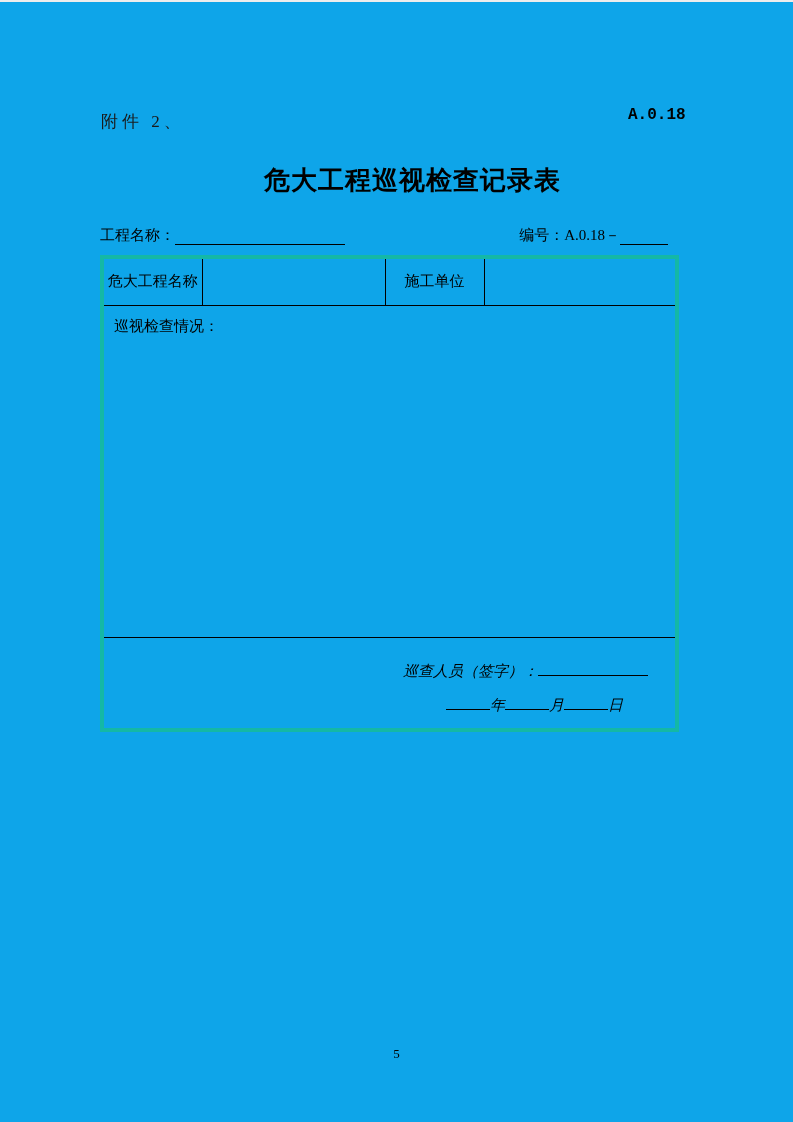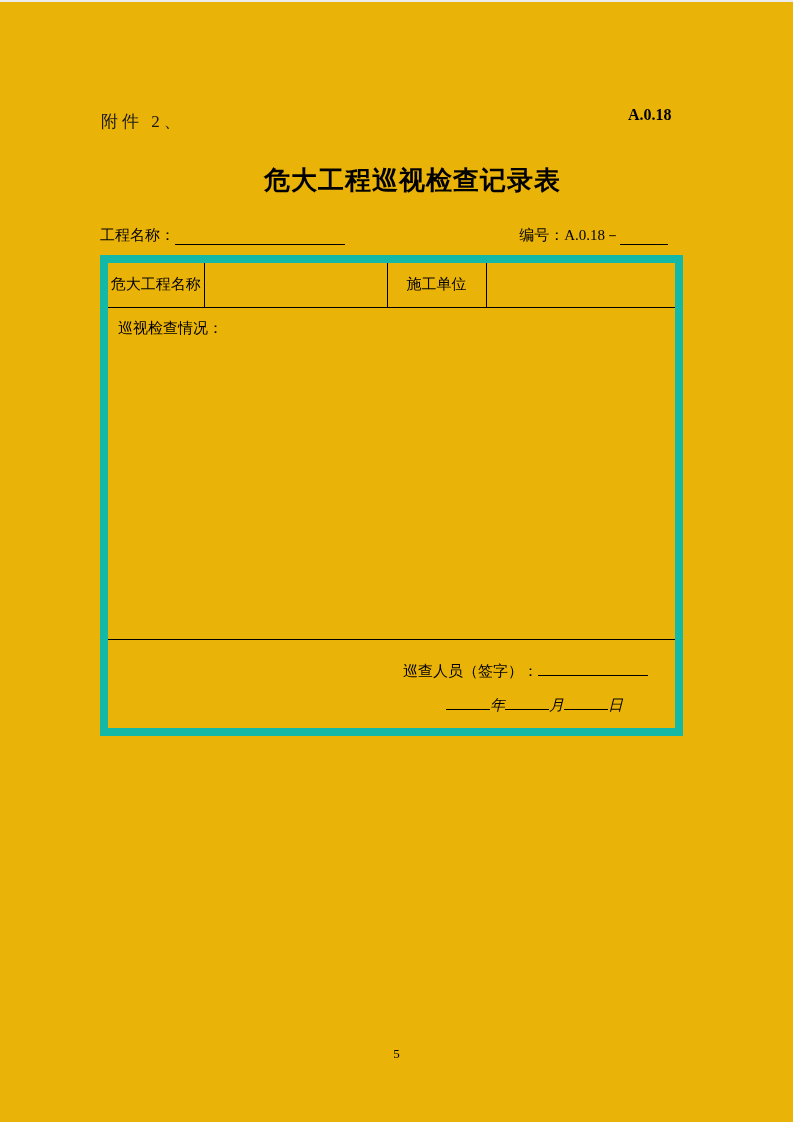--- a/index.html
+++ b/index.html
@@ -1,39 +1,39 @@
 <!DOCTYPE html>
 <html><head>
 <meta charset="utf-8">
 <style>
   * { margin: 0; padding: 0; box-sizing: border-box; }
   html, body { background: #ffffff; }
   .page {
     position: relative;
     width: 793px;
     height: 1122px;
-    background: #eab308;
+    background: #0ea5e9;
     color: #000000;
     font-family: "Liberation Serif", "DejaVu Serif", serif;
     overflow: hidden;
     border-top: 2px solid #ededed;
   }
   .attachment-label {
     position: absolute;
     left: 101px; top: 108px;
     font-size: 17px;
     letter-spacing: 4px;
     color: #1a1a1a;
   }
   .form-code {
     position: absolute;
     left: 628px; top: 104px;
     font-size: 16px;
     font-weight: bold;
-    font-family: Liberation Serif, serif;
+    font-family: Liberation Mono, monospace;
   }
   .doc-title {
     position: absolute;
     left: 16px; top: 161px;
     width: 100%;
     text-align: center;
     font-family: "Liberation Sans", "DejaVu Sans", sans-serif;
     font-size: 26px;
     font-weight: bold;
     letter-spacing: 1px;
@@ -66,35 +66,35 @@
     position: absolute;
     left: 100px; top: 253px;
     width: 575px;
     border-collapse: collapse;
     table-layout: fixed;
     font-size: 15px;
   }
   table.form-table, table.form-table td {
     border: 1.2px solid #000;
   }
-  table.form-table { border: 8px solid #14b8a6; }
+  table.form-table { border: 4px solid #14b8a6; }
   td.label-center { text-align: center; vertical-align: middle; }
   td.section-cell { vertical-align: top; padding: 11px 10px; margin-left: 24px; }
   tr.r1 td { height: 48px; }
   tr.r2 td { height: 332px; }
   tr.r3 td { height: 145px; }
   tr.r4 td { height: 93px; }
   tr.r5 td { height: 72px; }
 
   td.signature-cell {
     vertical-align: bottom;
     text-align: right;
     padding-bottom: 6px;
   }
-  .sig-line1 { margin-right: 27px; line-height: 34px; white-space: nowrap; }
+  .sig-line1 { margin-right: 27px; line-height: 34px; white-space: nowrap; font-style: italic; }
   .sig-line2 { margin-right: 52px; line-height: 34px; white-space: nowrap; font-style: italic; }
 
   td.notes-cell { vertical-align: top; padding: 9px 8px 0 8px; font-size: 14px; }
   .note-line { line-height: 30px; white-space: nowrap; }
   .note-line2 { padding-left: 31px; }
 
   .footer-line {
     position: absolute;
     left: 101px; top: 947px;
     width: 562px;

